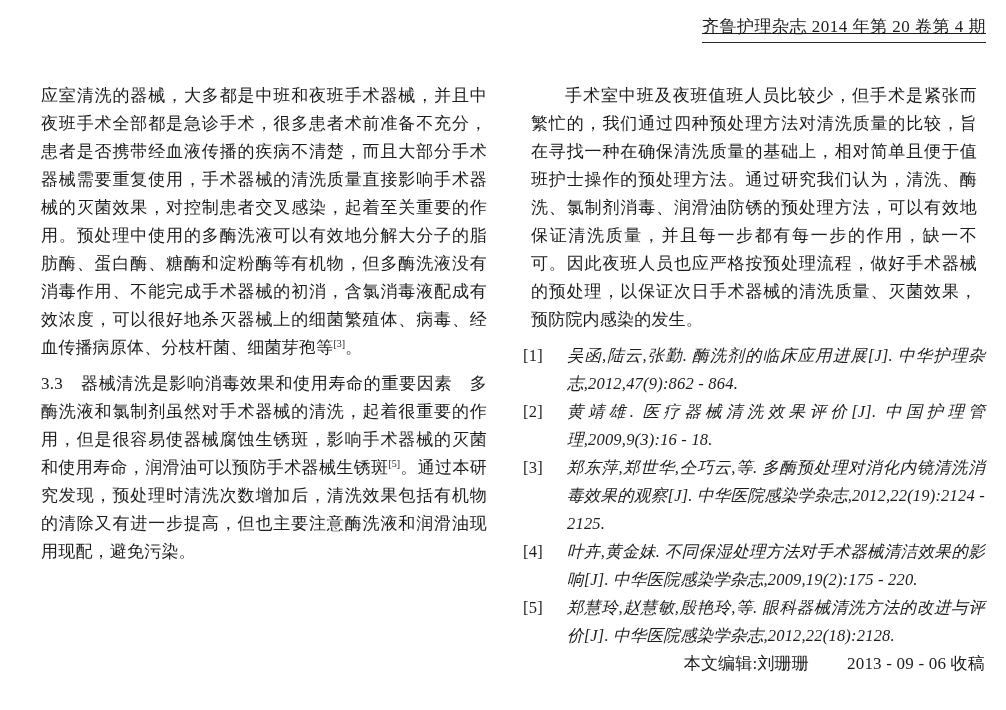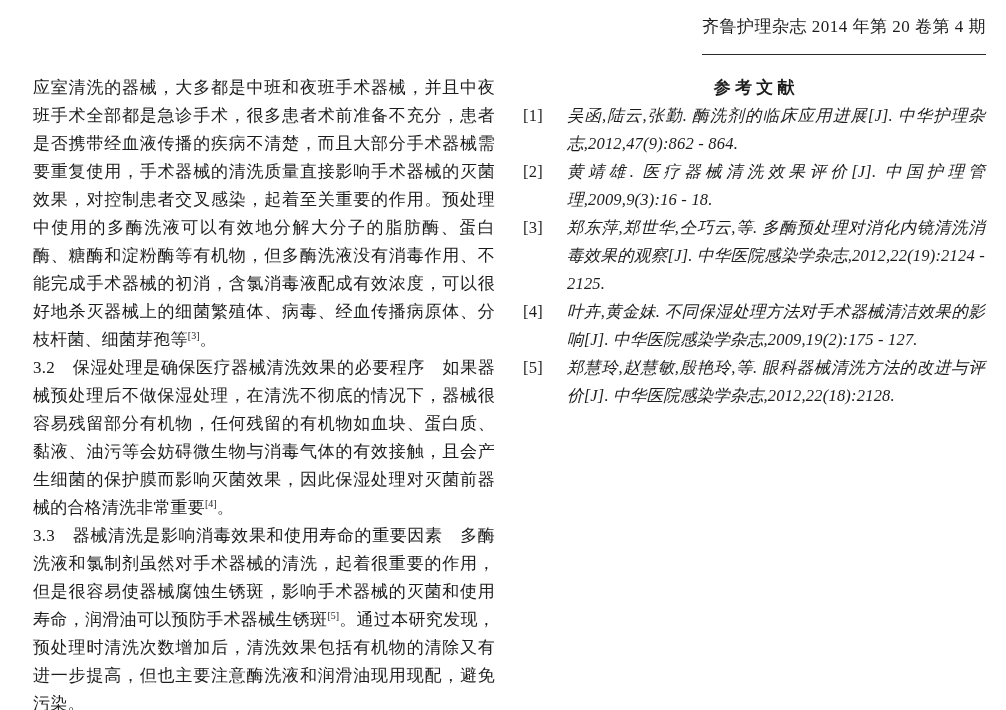--- a/index.html
+++ b/index.html
@@ -18,40 +18,41 @@
   .page-header {
     position: absolute;
     top: 16px;
     right: 20px;
     font-size: 17px;
     line-height: 22px;
   }
   .page-header .journal-title {
     display: inline-block;
     border-bottom: 1.6px solid #2a2a2a;
-    padding-bottom: 16px;
+    padding-bottom: 4px;
     letter-spacing: 0.5px;
+    text-decoration: underline;
   }
   .columns {
     position: absolute;
     top: 74px;
     left: 33px;
     right: 21px;
     display: flex;
     gap: 28px;
   }
   .column {
     flex: 1 1 0;
     min-width: 0;
   }
   .para {
     font-size: 17px;
     line-height: 28px;
     text-align: justify;
-    margin: 0;
+    margin: 8px;
     letter-spacing: 0.2px;
   }
   .para sup {
     font-size: 10px;
     line-height: 0;
     vertical-align: 6px;
     letter-spacing: 0;
   }
   .indent-first {
     text-indent: 2em;
@@ -91,49 +92,52 @@
 <body>
 
 <div class="page-header">
   <span class="journal-title">齐鲁护理杂志 2014 年第 20 卷第 4 期</span>
 </div>
 
 <div class="columns">
 
   <div class="column">
     <p class="para">应室清洗的器械，大多都是中班和夜班手术器械，并且中夜班手术全部都是急诊手术，很多患者术前准备不充分，患者是否携带经血液传播的疾病不清楚，而且大部分手术器械需要重复使用，手术器械的清洗质量直接影响手术器械的灭菌效果，对控制患者交叉感染，起着至关重要的作用。预处理中使用的多酶洗液可以有效地分解大分子的脂肪酶、蛋白酶、糖酶和淀粉酶等有机物，但多酶洗液没有消毒作用、不能完成手术器械的初消，含氯消毒液配成有效浓度，可以很好地杀灭器械上的细菌繁殖体、病毒、经血传播病原体、分枝杆菌、细菌芽孢等<sup>[3]</sup>。</p>
-    <p class="para">3.2　保湿处理是确保医疗器械清洗效果的必要程序　如果器械预处理后不做保湿处理，在清洗不彻底的情况下，器械很容易残留部分有机物，任何残留的有机物如血块、蛋白质、黏液、油污等会妨碍微生物与消毒气体的有效接触，且会产生细菌的保护膜而影响灭菌效果，因此保湿处理对灭菌前器械的合格清洗非常重要<sup>[4]</sup>。</p>
     <p class="para">3.3　器械清洗是影响消毒效果和使用寿命的重要因素　多酶洗液和氯制剂虽然对手术器械的清洗，起着很重要的作用，但是很容易使器械腐蚀生锈斑，影响手术器械的灭菌和使用寿命，润滑油可以预防手术器械生锈斑<sup>[5]</sup>。通过本研究发现，预处理时清洗次数增加后，清洗效果包括有机物的清除又有进一步提高，但也主要注意酶洗液和润滑油现用现配，避免污染。</p>
 
   </div>
 
   <div class="column">
-    <p class="ref-heading">参 考 文 献</p>
+    <p class="para indent-first">手术室中班及夜班值班人员比较少，但手术是紧张而繁忙的，我们通过四种预处理方法对清洗质量的比较，旨在寻找一种在确保清洗质量的基础上，相对简单且便于值班护士操作的预处理方法。通过研究我们认为，清洗、酶洗、氯制剂消毒、润滑油防锈的预处理方法，可以有效地保证清洗质量，并且每一步都有每一步的作用，缺一不可。因此夜班人员也应严格按预处理流程，做好手术器械的预处理，以保证次日手术器械的清洗质量、灭菌效果，预防院内感染的发生。</p>
     <div>
 
         <div class="ref-item">
           <span class="ref-label">[1]</span>
           <span class="ref-text">吴函,陆云,张勤. 酶洗剂的临床应用进展[J]. 中华护理杂志,2012,47(9):862 - 864.</span>
         </div>
 
         <div class="ref-item">
           <span class="ref-label">[2]</span>
           <span class="ref-text">黄靖雄. 医疗器械清洗效果评价[J]. 中国护理管理,2009,9(3):16 - 18.</span>
         </div>
 
         <div class="ref-item">
           <span class="ref-label">[3]</span>
           <span class="ref-text">郑东萍,郑世华,仝巧云,等. 多酶预处理对消化内镜清洗消毒效果的观察[J]. 中华医院感染学杂志,2012,22(19):2124 - 2125.</span>
         </div>
 
         <div class="ref-item">
           <span class="ref-label">[4]</span>
-          <span class="ref-text">叶卉,黄金妹. 不同保湿处理方法对手术器械清洁效果的影响[J]. 中华医院感染学杂志,2009,19(2):175 - 127.</span>
+          <span class="ref-text">叶卉,黄金妹. 不同保湿处理方法对手术器械清洁效果的影响[J]. 中华医院感染学杂志,2009,19(2):175 - 220.</span>
         </div>
 
         <div class="ref-item">
           <span class="ref-label">[5]</span>
           <span class="ref-text">郑慧玲,赵慧敏,殷艳玲,等. 眼科器械清洗方法的改进与评价[J]. 中华医院感染学杂志,2012,22(18):2128.</span>
         </div>
       </div>
+    <div class="footer-line">
+      <span>本文编辑:刘珊珊</span>
+      <span>2013 - 09 - 06 收稿</span>
+    </div>
   </div>
 
 </div>
 
 </body></html>

